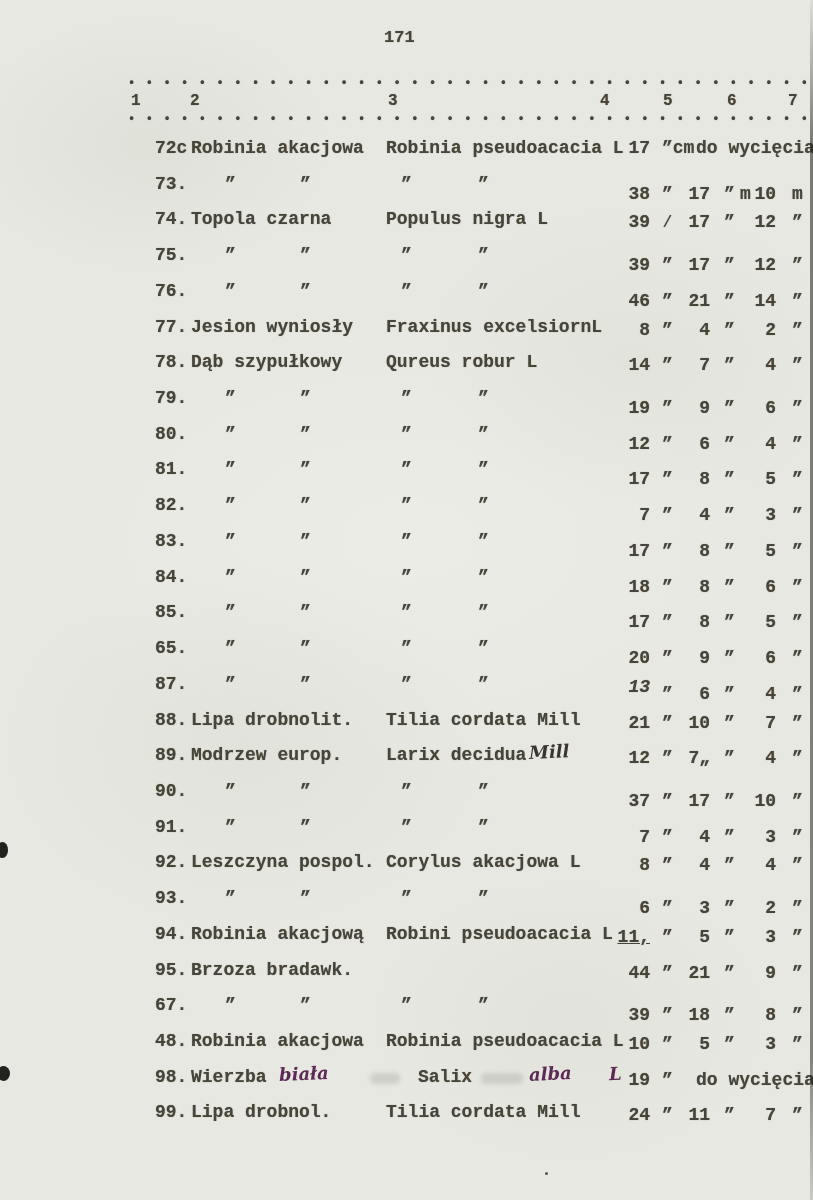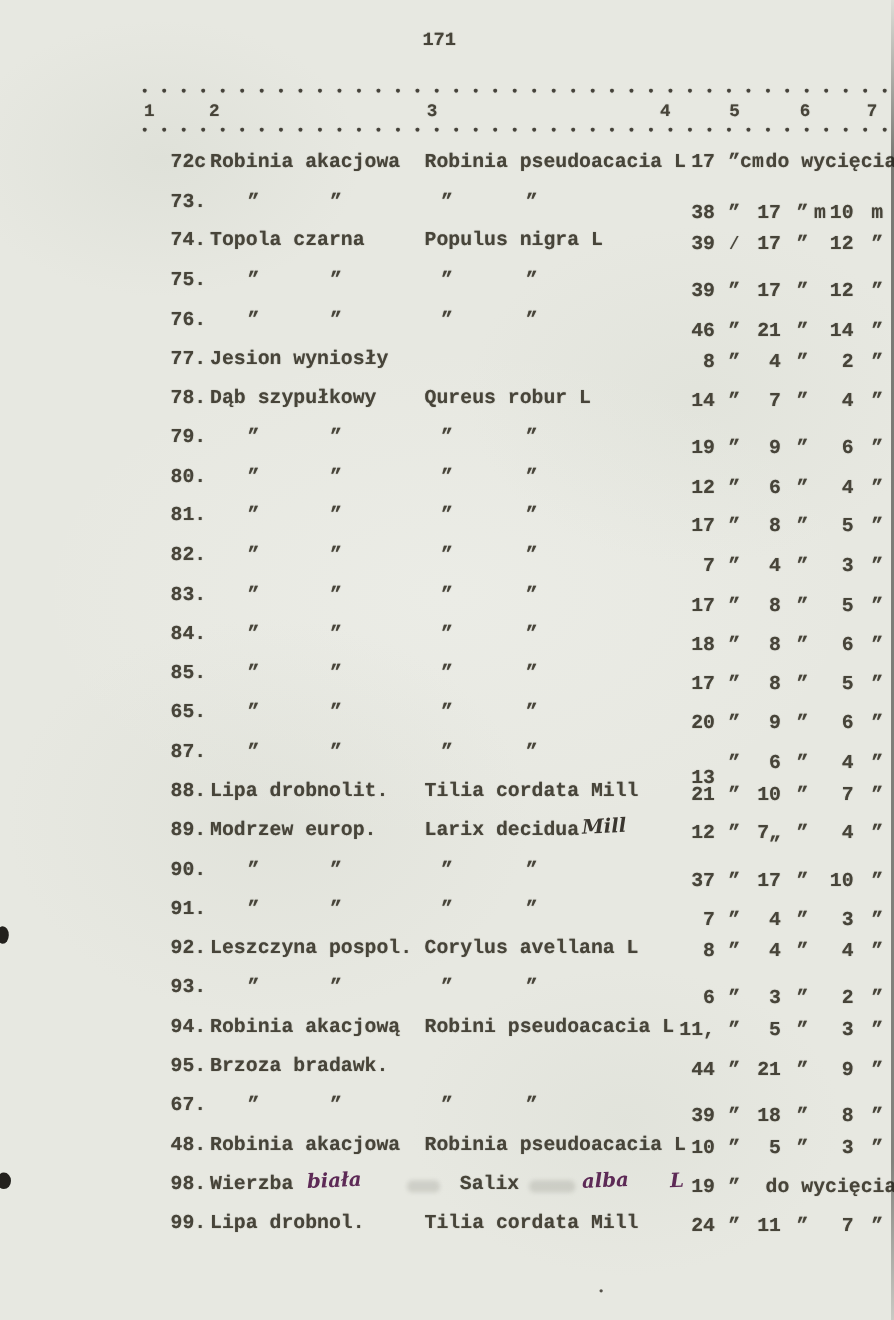--- a/index.html
+++ b/index.html
@@ -165,20 +165,21 @@
       <span class="c-v4" style="top: 10px;">46</span>
       <span class="c-m4" style="top: 10px;">”</span>
       <span class="c-v5" style="top: 10px;">21</span>
       <span class="c-m5" style="top: 10px;">”</span>
       <span class="c-v6" style="top: 10px;">14</span>
       <span class="c-m6" style="top: 10px;">”</span>
     </div>
     <div class="trow" style="top: 316.6px;">
       <span class="c-no">77.</span>
       <span class="c-pl">Jesion wyniosły</span>
+      <span class="c-lat">Fraxinus excelsiornL</span>
       <span class="c-v4" style="top: 3px;">8</span>
       <span class="c-m4" style="top: 3px;">”</span>
       <span class="c-v5" style="top: 3px;">4</span>
       <span class="c-m5" style="top: 3px;">”</span>
       <span class="c-v6" style="top: 3px;">2</span>
       <span class="c-m6" style="top: 3px;">”</span>
     </div>
     <div class="trow" style="top: 352.32px;">
       <span class="c-no">78.</span>
       <span class="c-pl">Dąb szypułkowy</span>
@@ -293,21 +294,21 @@
       <span class="c-m5" style="top: 10px;">”</span>
       <span class="c-v6" style="top: 10px;">6</span>
       <span class="c-m6" style="top: 10px;">”</span>
     </div>
     <div class="trow" style="top: 673.8px;">
       <span class="c-no">87.</span>
       <span class="c-d1">”</span>
       <span class="c-d2">”</span>
       <span class="c-d3">”</span>
       <span class="c-d4">”</span>
-      <span class="c-v4" style="top: 24px;">13</span>
+      <span class="c-v4" style="top: 3px; font-style: italic;">13</span>
       <span class="c-m4" style="top: 10px;">”</span>
       <span class="c-v5" style="top: 10px;">6</span>
       <span class="c-m5" style="top: 10px;">”</span>
       <span class="c-v6" style="top: 10px;">4</span>
       <span class="c-m6" style="top: 10px;">”</span>
     </div>
     <div class="trow" style="top: 709.52px;">
       <span class="c-no">88.</span>
       <span class="c-pl">Lipa drobnolit.</span>
       <span class="c-lat">Tilia cordata Mill</span>
@@ -352,21 +353,21 @@
       <span class="c-v4" style="top: 10px;">7</span>
       <span class="c-m4" style="top: 10px;">”</span>
       <span class="c-v5" style="top: 10px;">4</span>
       <span class="c-m5" style="top: 10px;">”</span>
       <span class="c-v6" style="top: 10px;">3</span>
       <span class="c-m6" style="top: 10px;">”</span>
     </div>
     <div class="trow" style="top: 852.4px;">
       <span class="c-no">92.</span>
       <span class="c-pl">Leszczyna pospol.</span>
-      <span class="c-lat">Corylus avellana L</span>
+      <span class="c-lat">Corylus akacjowa L</span>
       <span class="c-v4" style="top: 3px;">8</span>
       <span class="c-m4" style="top: 3px;">”</span>
       <span class="c-v5" style="top: 3px;">4</span>
       <span class="c-m5" style="top: 3px;">”</span>
       <span class="c-v6" style="top: 3px;">4</span>
       <span class="c-m6" style="top: 3px;">”</span>
     </div>
     <div class="trow" style="top: 888.12px;">
       <span class="c-no">93.</span>
       <span class="c-d1">”</span>
@@ -377,21 +378,21 @@
       <span class="c-m4" style="top: 10px;">”</span>
       <span class="c-v5" style="top: 10px;">3</span>
       <span class="c-m5" style="top: 10px;">”</span>
       <span class="c-v6" style="top: 10px;">2</span>
       <span class="c-m6" style="top: 10px;">”</span>
     </div>
     <div class="trow" style="top: 923.84px;">
       <span class="c-no">94.</span>
       <span class="c-pl">Robinia akacjową</span>
       <span class="c-lat">Robini pseudoacacia L</span>
-      <span class="c-v4" style="top: 3px;">11,</span>
+      <span class="c-v4" style="top: 3px; text-decoration: underline;">11,</span>
       <span class="c-m4" style="top: 3px;">”</span>
       <span class="c-v5" style="top: 3px;">5</span>
       <span class="c-m5" style="top: 3px;">”</span>
       <span class="c-v6" style="top: 3px;">3</span>
       <span class="c-m6" style="top: 3px;">”</span>
     </div>
     <div class="trow" style="top: 959.56px;">
       <span class="c-no">95.</span>
       <span class="c-pl">Brzoza bradawk.</span>
       <span class="c-v4" style="top: 3px;">44</span>

